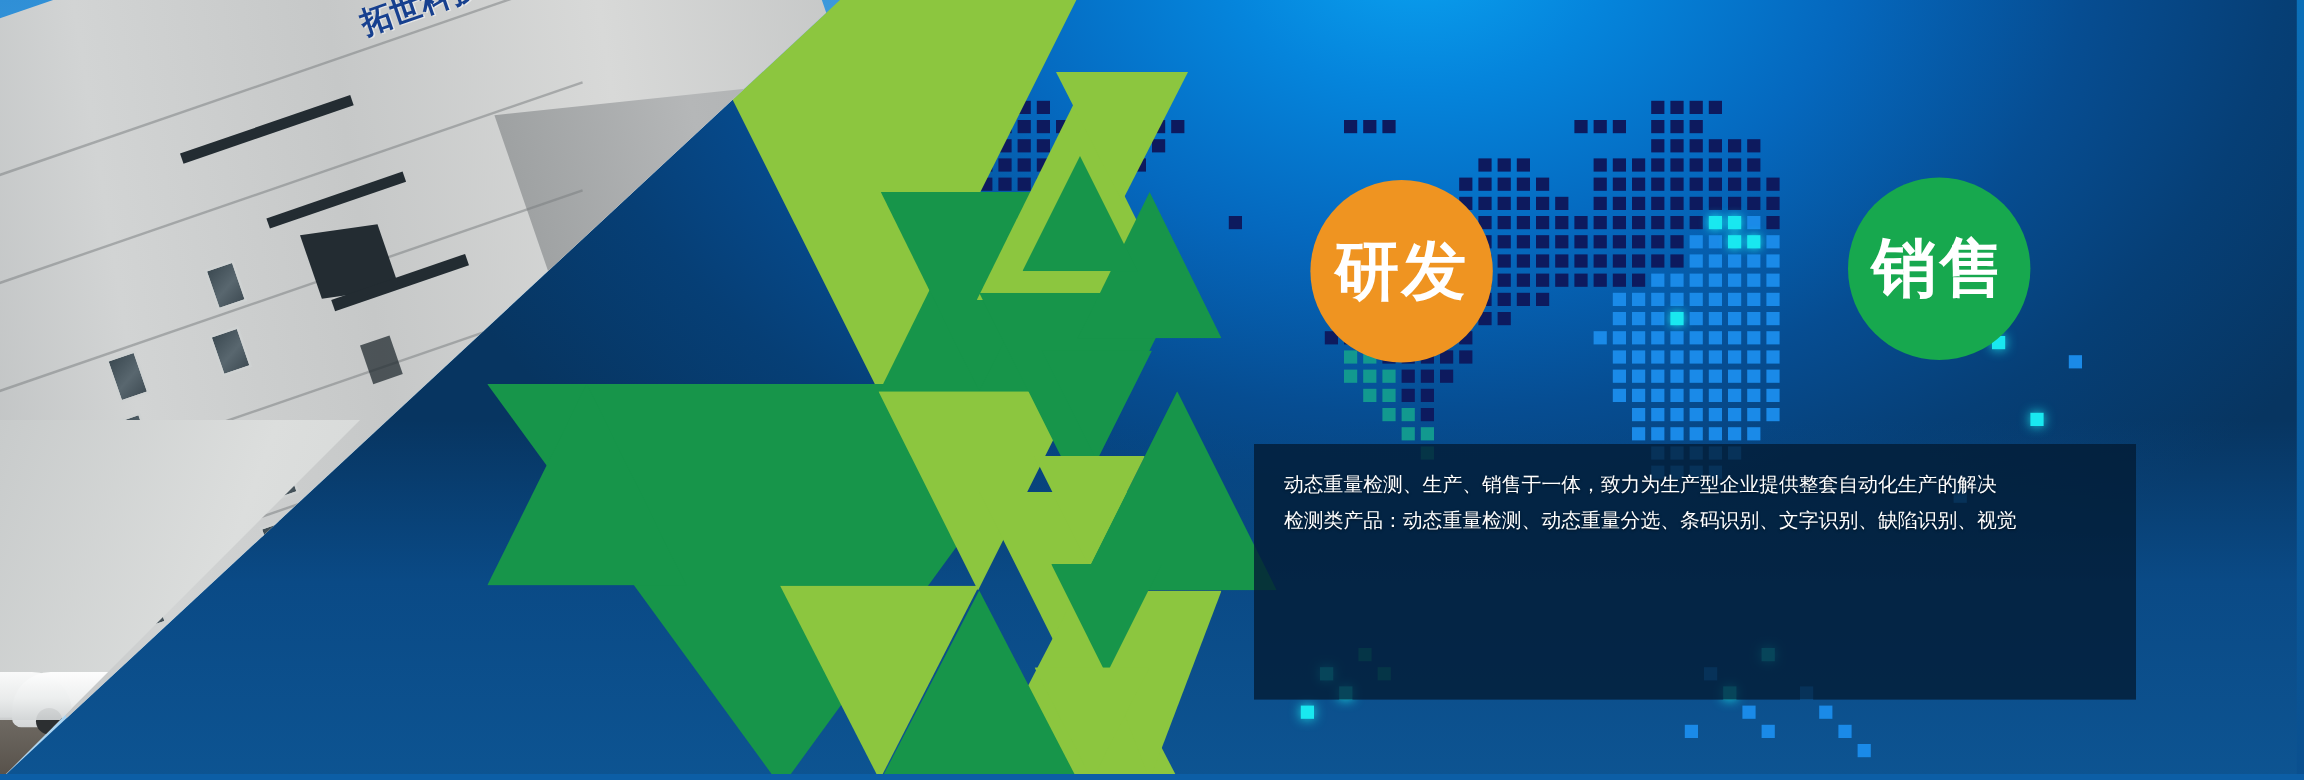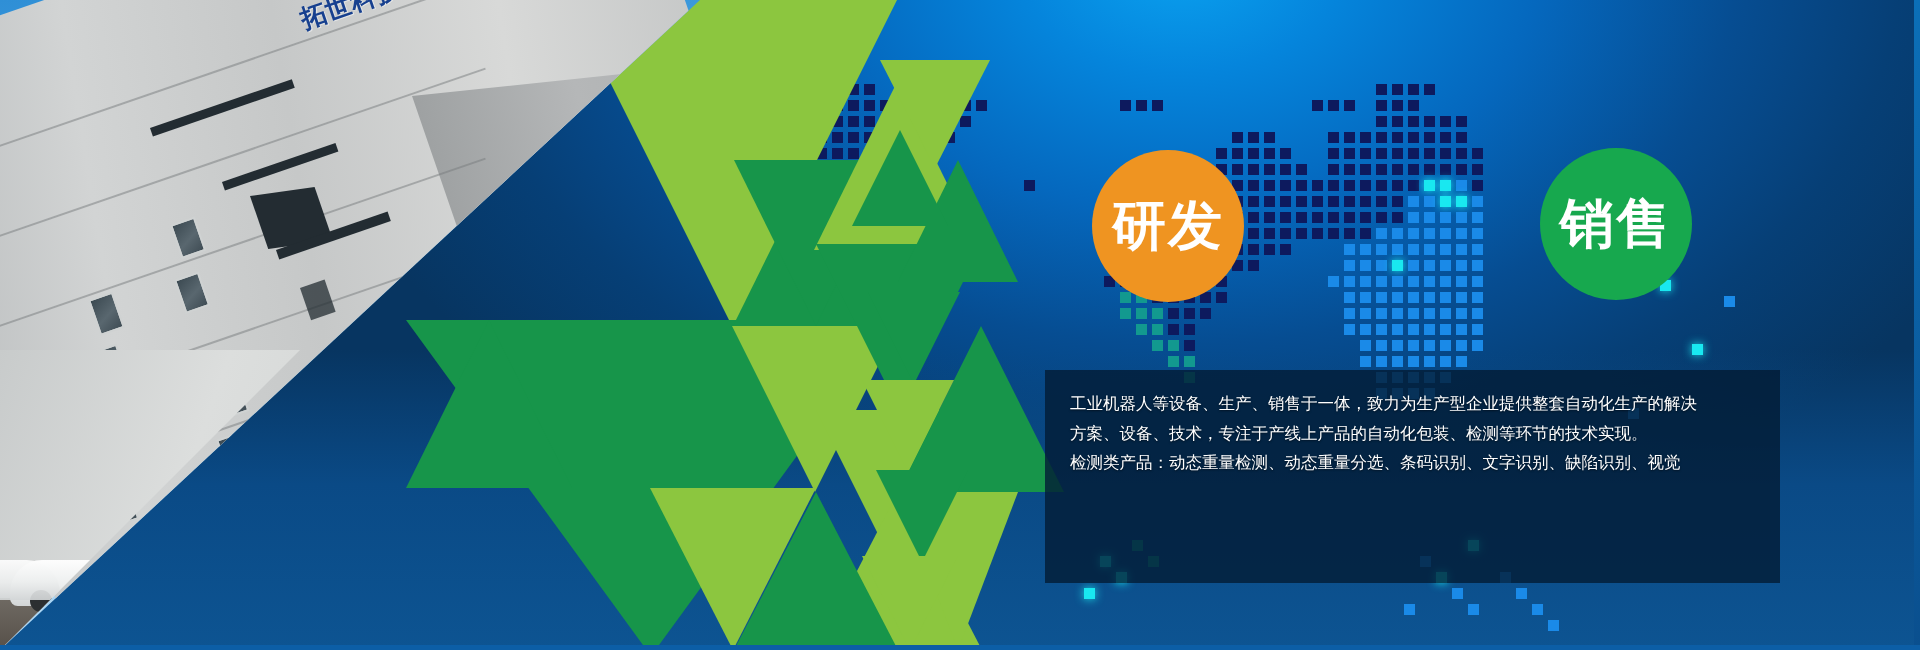--- a/index.html
+++ b/index.html
@@ -566,21 +566,20 @@
 
   <div class="circ" style="left:1092px;top:150px;width:152px;height:152px;background:#ef9421;font-size:54px;">
     <span>研发</span>
   </div>
   <div class="circ" style="left:1540px;top:148px;width:152px;height:152px;background:#17a84e;font-size:54px;">
     <span>销售</span>
   </div>
 
   <div class="panel">
     <div class="ptext">
-      <p>工业机器人等设备、生产、销售于一体，致力为生产型企业提供整套自动化生产的解决</p>
-      <p>方案、设备、技术，专注于产线上产品的自动化包装、检测等环节的技术实现。</p>
+      <p>动态重量检测、生产、销售于一体，致力为生产型企业提供整套自动化生产的解决</p>
       <p>检测类产品：动态重量检测、动态重量分选、条码识别、文字识别、缺陷识别、视觉</p>
     </div>
   </div>
 
   <div class="rimR"></div>
   <div class="rimB"></div>
 </div>
 
 </body></html>

